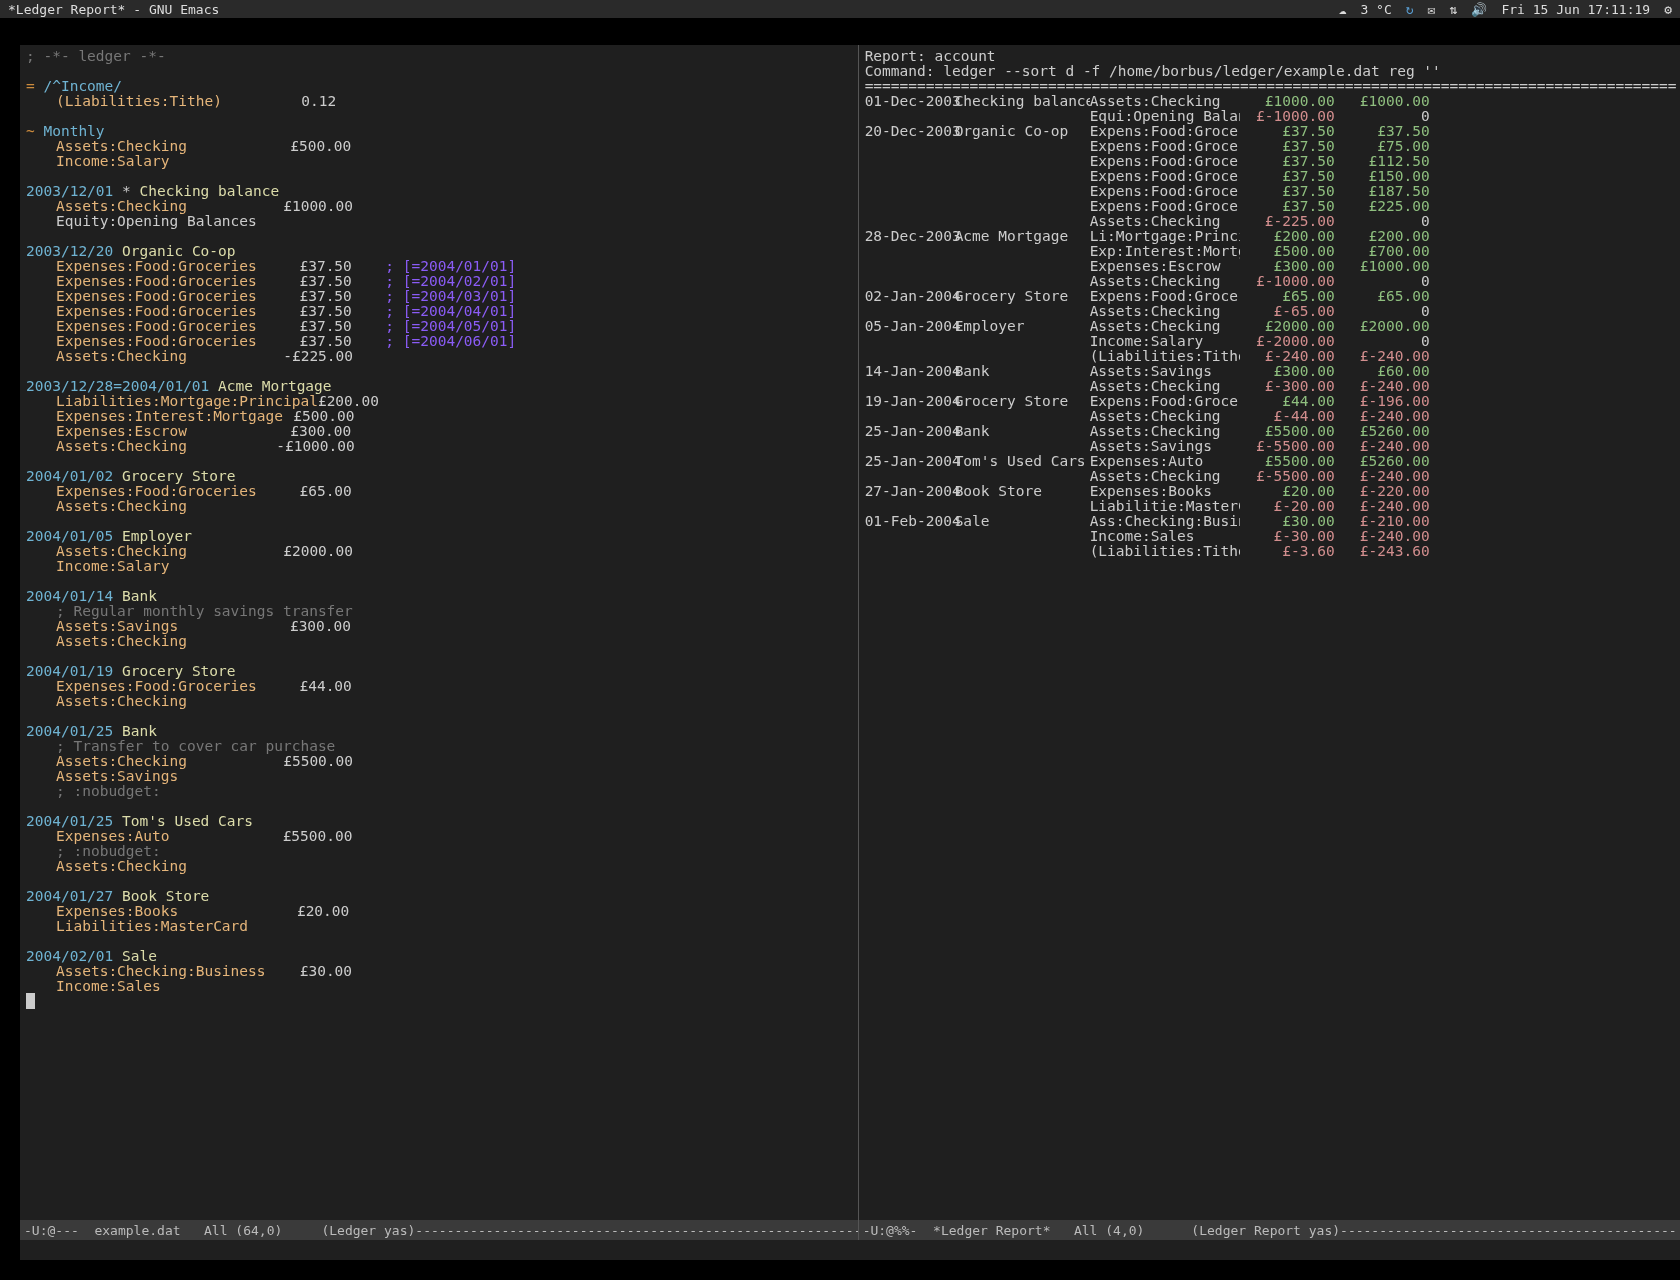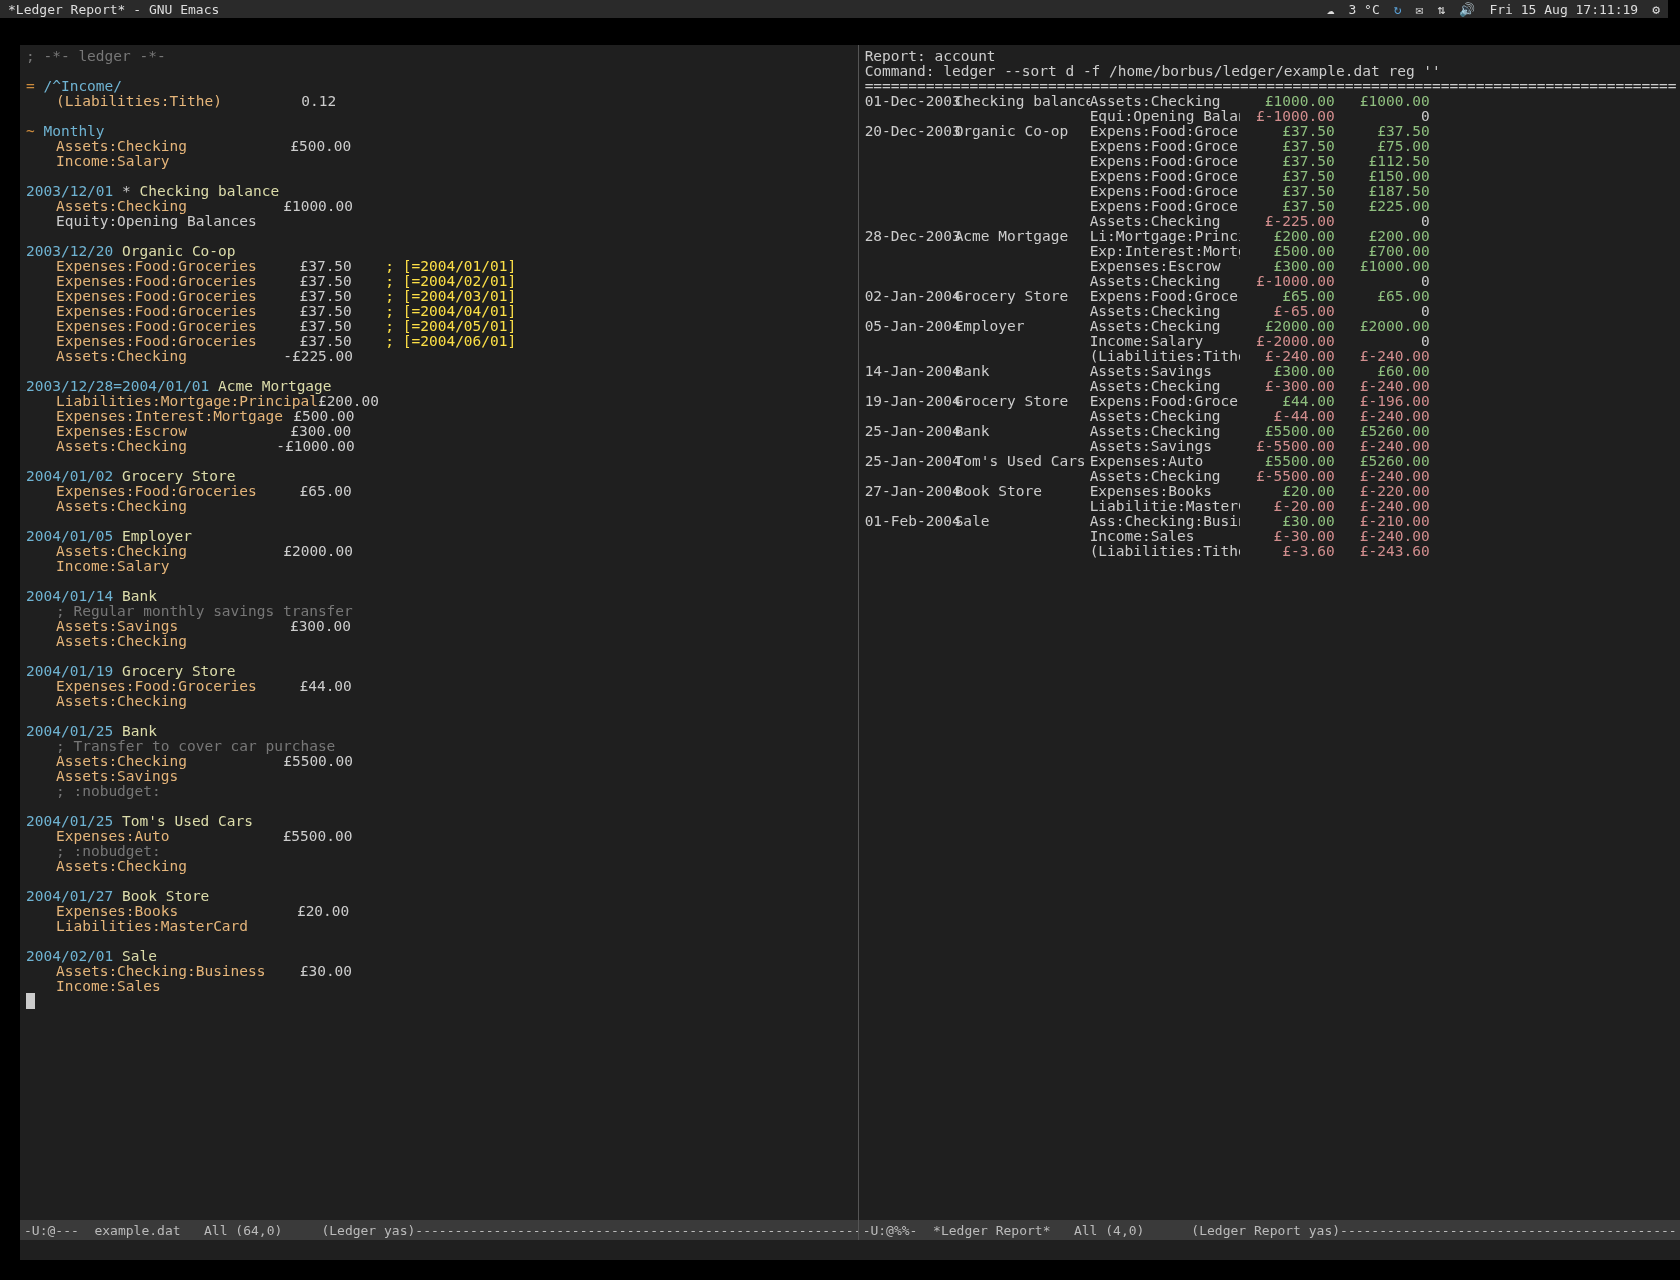--- a/index.html
+++ b/index.html
@@ -1,16 +1,16 @@
 <!DOCTYPE html>
 <html><head>
 <meta charset="utf-8">
 <style>
   html,body{margin:0;padding:0;background:#000;width:1680px;height:1280px;overflow:hidden;font-family:monospace;font-size:14.5px;}
-  .panel{background:#2a2a2a;position:absolute;top:0;left:0;right:12px;height:18px;color:#ddd;display:flex;align-items:center;padding:0 8px;font-size:13px;}
+  .panel{background:#2a2a2a;position:absolute;top:0;left:0;right:0;height:18px;color:#ddd;display:flex;align-items:center;padding:0 8px;font-size:13px;}
   .panel .title{flex:0 0 auto;}
   .panel .spacer{flex:1;}
   .panel .tray{display:flex;align-items:center;gap:14px;}
   .panel .tray span{display:inline-flex;align-items:center;}
   .workspace{position:absolute;top:25px;left:0;right:0;bottom:0;display:flex;background:#000;padding:20px;box-sizing:border-box;}
   .emacs{flex:1;background:#1f1f1f;display:flex;flex-direction:column;color:#ccc;}
   .splits{flex:1;display:flex;overflow:hidden;}
   .buf{flex:1;padding:4px 6px 8px 6px;overflow:hidden;white-space:pre;line-height:15px;}
   .buf.right{border-left:1px solid #555;}
   .modelines{display:flex;}
@@ -25,36 +25,36 @@
   .c-green{color:#8fbf7f;}
   .c-red{color:#d28e8e;}
   .row{display:flex;}
   .col-date{width:90px;flex:none;}
   .col-payee{width:135px;flex:none;overflow:hidden;}
   .col-acct{width:150px;flex:none;overflow:hidden;}
   .col-amt{width:95px;flex:none;text-align:right;}
   .col-bal{width:95px;flex:none;text-align:right;}
   .lrow{display:flex;}
   .l-ind{width:30px;flex:none;}
-  .l-note{color:#fde047;padding-left:16px;text-align:right;}
+  .l-note{color:#8b5cf6;padding-left:16px;text-align:right;}
 </style>
 </head>
 <body>
 
 <div class="panel">
   <span class="title">*Ledger Report* - GNU Emacs</span>
   <span class="spacer"></span>
   <div class="tray">
     <span>☁</span>
     <span>3 °C</span>
     <span style="color:#5a9fd4;">↻</span>
     <span>✉</span>
     <span>⇅</span>
     <span>🔊</span>
-    <span>Fri 15 Aug 17:11:19</span>
+    <span>Fri 15 Jun 17:11:19</span>
     <span>⚙</span>
   </div>
 </div>
 
 <div class="workspace">
   <div class="emacs">
     <div class="splits">
       <div class="buf" id="left-buf"><div class="c-comment">; -*- ledger -*-</div><div>&nbsp;</div><div><span class="c-key">= </span><span class="c-cyan">/^Income/</span></div><div class="lrow"><span class="l-ind"></span><span class="c-orange">(Liabilities:Tithe)</span><span style="display: inline-block; width: 79.45px;"></span><span>0.12</span></div><div>&nbsp;</div><div><span class="c-key">~ </span><span class="c-cyan">Monthly</span></div><div class="lrow"><span class="l-ind"></span><span class="c-orange">Assets:Checking</span><span style="display: inline-block; width: 103.25px;"></span><span>£500.00</span></div><div class="lrow"><span class="l-ind"></span><span class="c-orange">Income:Salary</span></div><div>&nbsp;</div><div><span class="c-cyan">2003/12/01</span><span> * </span><span class="c-yellow">Checking balance</span></div><div class="lrow"><span class="l-ind"></span><span class="c-orange">Assets:Checking</span><span style="display: inline-block; width: 96.25px;"></span><span>£1000.00</span></div><div class="lrow"><span class="l-ind"></span><span class="c-date">Equity:Opening Balances</span></div><div>&nbsp;</div><div><span class="c-cyan">2003/12/20</span><span> </span><span class="c-yellow">Organic Co-op</span></div><div class="lrow"><span class="l-ind"></span><span class="c-orange">Expenses:Food:Groceries</span><span style="display: inline-block; width: 42.65px;"></span><span>£37.50</span><span class="l-note">  ; [=2004/01/01]</span></div><div class="lrow"><span class="l-ind"></span><span class="c-orange">Expenses:Food:Groceries</span><span style="display: inline-block; width: 42.65px;"></span><span>£37.50</span><span class="l-note">  ; [=2004/02/01]</span></div><div class="lrow"><span class="l-ind"></span><span class="c-orange">Expenses:Food:Groceries</span><span style="display: inline-block; width: 42.65px;"></span><span>£37.50</span><span class="l-note">  ; [=2004/03/01]</span></div><div class="lrow"><span class="l-ind"></span><span class="c-orange">Expenses:Food:Groceries</span><span style="display: inline-block; width: 42.65px;"></span><span>£37.50</span><span class="l-note">  ; [=2004/04/01]</span></div><div class="lrow"><span class="l-ind"></span><span class="c-orange">Expenses:Food:Groceries</span><span style="display: inline-block; width: 42.65px;"></span><span>£37.50</span><span class="l-note">  ; [=2004/05/01]</span></div><div class="lrow"><span class="l-ind"></span><span class="c-orange">Expenses:Food:Groceries</span><span style="display: inline-block; width: 42.65px;"></span><span>£37.50</span><span class="l-note">  ; [=2004/06/01]</span></div><div class="lrow"><span class="l-ind"></span><span class="c-orange">Assets:Checking</span><span style="display: inline-block; width: 96.25px;"></span><span>-£225.00</span></div><div>&nbsp;</div><div><span class="c-cyan">2003/12/28=2004/01/01</span><span> </span><span class="c-yellow">Acme Mortgage</span></div><div class="lrow"><span class="l-ind"></span><span class="c-orange">Liabilities:Mortgage:Principal</span><span style="display: inline-block; width: 0px;"></span><span>£200.00</span></div><div class="lrow"><span class="l-ind"></span><span class="c-orange">Expenses:Interest:Mortgage</span><span style="display: inline-block; width: 10.3px;"></span><span>£500.00</span></div><div class="lrow"><span class="l-ind"></span><span class="c-orange">Expenses:Escrow</span><span style="display: inline-block; width: 103.25px;"></span><span>£300.00</span></div><div class="lrow"><span class="l-ind"></span><span class="c-orange">Assets:Checking</span><span style="display: inline-block; width: 89.25px;"></span><span>-£1000.00</span></div><div>&nbsp;</div><div><span class="c-cyan">2004/01/02</span><span> </span><span class="c-yellow">Grocery Store</span></div><div class="lrow"><span class="l-ind"></span><span class="c-orange">Expenses:Food:Groceries</span><span style="display: inline-block; width: 42.65px;"></span><span>£65.00</span></div><div class="lrow"><span class="l-ind"></span><span class="c-orange">Assets:Checking</span></div><div>&nbsp;</div><div><span class="c-cyan">2004/01/05</span><span> </span><span class="c-yellow">Employer</span></div><div class="lrow"><span class="l-ind"></span><span class="c-orange">Assets:Checking</span><span style="display: inline-block; width: 96.25px;"></span><span>£2000.00</span></div><div class="lrow"><span class="l-ind"></span><span class="c-orange">Income:Salary</span></div><div>&nbsp;</div><div><span class="c-cyan">2004/01/14</span><span> </span><span class="c-yellow">Bank</span></div><div class="c-comment" style="padding-left: 30px;">; Regular monthly savings transfer</div><div class="lrow"><span class="l-ind"></span><span class="c-orange">Assets:Savings</span><span style="display: inline-block; width: 111.7px;"></span><span>£300.00</span></div><div class="lrow"><span class="l-ind"></span><span class="c-orange">Assets:Checking</span></div><div>&nbsp;</div><div><span class="c-cyan">2004/01/19</span><span> </span><span class="c-yellow">Grocery Store</span></div><div class="lrow"><span class="l-ind"></span><span class="c-orange">Expenses:Food:Groceries</span><span style="display: inline-block; width: 42.65px;"></span><span>£44.00</span></div><div class="lrow"><span class="l-ind"></span><span class="c-orange">Assets:Checking</span></div><div>&nbsp;</div><div><span class="c-cyan">2004/01/25</span><span> </span><span class="c-yellow">Bank</span></div><div class="c-comment" style="padding-left: 30px;">; Transfer to cover car purchase</div><div class="lrow"><span class="l-ind"></span><span class="c-orange">Assets:Checking</span><span style="display: inline-block; width: 96.25px;"></span><span>£5500.00</span></div><div class="lrow"><span class="l-ind"></span><span class="c-orange">Assets:Savings</span></div><div class="c-comment" style="padding-left: 30px;">; :nobudget:</div><div>&nbsp;</div><div><span class="c-cyan">2004/01/25</span><span> </span><span class="c-yellow">Tom's Used Cars</span></div><div class="lrow"><span class="l-ind"></span><span class="c-orange">Expenses:Auto</span><span style="display: inline-block; width: 113.15px;"></span><span>£5500.00</span></div><div class="c-comment" style="padding-left: 30px;">; :nobudget:</div><div class="lrow"><span class="l-ind"></span><span class="c-orange">Assets:Checking</span></div><div>&nbsp;</div><div><span class="c-cyan">2004/01/27</span><span> </span><span class="c-yellow">Book Store</span></div><div class="lrow"><span class="l-ind"></span><span class="c-orange">Expenses:Books</span><span style="display: inline-block; width: 118.7px;"></span><span>£20.00</span></div><div class="lrow"><span class="l-ind"></span><span class="c-orange">Liabilities:MasterCard</span></div><div>&nbsp;</div><div><span class="c-cyan">2004/02/01</span><span> </span><span class="c-yellow">Sale</span></div><div class="lrow"><span class="l-ind"></span><span class="c-orange">Assets:Checking:Business</span><span style="display: inline-block; width: 34.2px;"></span><span>£30.00</span></div><div class="lrow"><span class="l-ind"></span><span class="c-orange">Income:Sales</span></div><div><span style="background:#ccc;color:#1f1f1f;">&nbsp;</span></div></div>
       <div class="buf right" id="right-buf"><div>Report: account</div><div>Command: ledger --sort d -f /home/borbus/ledger/example.dat reg ''</div><div style="overflow: hidden;">=============================================================================================</div><div class="row"><span class="col-date c-date">01-Dec-2003</span><span class="col-payee c-date">Checking balance</span><span class="col-acct c-date">Assets:Checking</span><span class="col-amt c-green">£1000.00</span><span class="col-bal c-green">£1000.00</span></div><div class="row"><span class="col-date c-date"></span><span class="col-payee c-date"></span><span class="col-acct c-date">Equi:Opening Balances</span><span class="col-amt c-red">£-1000.00</span><span class="col-bal c-date">0</span></div><div class="row"><span class="col-date c-date">20-Dec-2003</span><span class="col-payee c-date">Organic Co-op</span><span class="col-acct c-date">Expens:Food:Groceries</span><span class="col-amt c-green">£37.50</span><span class="col-bal c-green">£37.50</span></div><div class="row"><span class="col-date c-date"></span><span class="col-payee c-date"></span><span class="col-acct c-date">Expens:Food:Groceries</span><span class="col-amt c-green">£37.50</span><span class="col-bal c-green">£75.00</span></div><div class="row"><span class="col-date c-date"></span><span class="col-payee c-date"></span><span class="col-acct c-date">Expens:Food:Groceries</span><span class="col-amt c-green">£37.50</span><span class="col-bal c-green">£112.50</span></div><div class="row"><span class="col-date c-date"></span><span class="col-payee c-date"></span><span class="col-acct c-date">Expens:Food:Groceries</span><span class="col-amt c-green">£37.50</span><span class="col-bal c-green">£150.00</span></div><div class="row"><span class="col-date c-date"></span><span class="col-payee c-date"></span><span class="col-acct c-date">Expens:Food:Groceries</span><span class="col-amt c-green">£37.50</span><span class="col-bal c-green">£187.50</span></div><div class="row"><span class="col-date c-date"></span><span class="col-payee c-date"></span><span class="col-acct c-date">Expens:Food:Groceries</span><span class="col-amt c-green">£37.50</span><span class="col-bal c-green">£225.00</span></div><div class="row"><span class="col-date c-date"></span><span class="col-payee c-date"></span><span class="col-acct c-date">Assets:Checking</span><span class="col-amt c-red">£-225.00</span><span class="col-bal c-date">0</span></div><div class="row"><span class="col-date c-date">28-Dec-2003</span><span class="col-payee c-date">Acme Mortgage</span><span class="col-acct c-date">Li:Mortgage:Principal</span><span class="col-amt c-green">£200.00</span><span class="col-bal c-green">£200.00</span></div><div class="row"><span class="col-date c-date"></span><span class="col-payee c-date"></span><span class="col-acct c-date">Exp:Interest:Mortgage</span><span class="col-amt c-green">£500.00</span><span class="col-bal c-green">£700.00</span></div><div class="row"><span class="col-date c-date"></span><span class="col-payee c-date"></span><span class="col-acct c-date">Expenses:Escrow</span><span class="col-amt c-green">£300.00</span><span class="col-bal c-green">£1000.00</span></div><div class="row"><span class="col-date c-date"></span><span class="col-payee c-date"></span><span class="col-acct c-date">Assets:Checking</span><span class="col-amt c-red">£-1000.00</span><span class="col-bal c-date">0</span></div><div class="row"><span class="col-date c-date">02-Jan-2004</span><span class="col-payee c-date">Grocery Store</span><span class="col-acct c-date">Expens:Food:Groceries</span><span class="col-amt c-green">£65.00</span><span class="col-bal c-green">£65.00</span></div><div class="row"><span class="col-date c-date"></span><span class="col-payee c-date"></span><span class="col-acct c-date">Assets:Checking</span><span class="col-amt c-red">£-65.00</span><span class="col-bal c-date">0</span></div><div class="row"><span class="col-date c-date">05-Jan-2004</span><span class="col-payee c-date">Employer</span><span class="col-acct c-date">Assets:Checking</span><span class="col-amt c-green">£2000.00</span><span class="col-bal c-green">£2000.00</span></div><div class="row"><span class="col-date c-date"></span><span class="col-payee c-date"></span><span class="col-acct c-date">Income:Salary</span><span class="col-amt c-red">£-2000.00</span><span class="col-bal c-date">0</span></div><div class="row"><span class="col-date c-date"></span><span class="col-payee c-date"></span><span class="col-acct c-date">(Liabilities:Tithe)</span><span class="col-amt c-red">£-240.00</span><span class="col-bal c-red">£-240.00</span></div><div class="row"><span class="col-date c-date">14-Jan-2004</span><span class="col-payee c-date">Bank</span><span class="col-acct c-date">Assets:Savings</span><span class="col-amt c-green">£300.00</span><span class="col-bal c-green">£60.00</span></div><div class="row"><span class="col-date c-date"></span><span class="col-payee c-date"></span><span class="col-acct c-date">Assets:Checking</span><span class="col-amt c-red">£-300.00</span><span class="col-bal c-red">£-240.00</span></div><div class="row"><span class="col-date c-date">19-Jan-2004</span><span class="col-payee c-date">Grocery Store</span><span class="col-acct c-date">Expens:Food:Groceries</span><span class="col-amt c-green">£44.00</span><span class="col-bal c-red">£-196.00</span></div><div class="row"><span class="col-date c-date"></span><span class="col-payee c-date"></span><span class="col-acct c-date">Assets:Checking</span><span class="col-amt c-red">£-44.00</span><span class="col-bal c-red">£-240.00</span></div><div class="row"><span class="col-date c-date">25-Jan-2004</span><span class="col-payee c-date">Bank</span><span class="col-acct c-date">Assets:Checking</span><span class="col-amt c-green">£5500.00</span><span class="col-bal c-green">£5260.00</span></div><div class="row"><span class="col-date c-date"></span><span class="col-payee c-date"></span><span class="col-acct c-date">Assets:Savings</span><span class="col-amt c-red">£-5500.00</span><span class="col-bal c-red">£-240.00</span></div><div class="row"><span class="col-date c-date">25-Jan-2004</span><span class="col-payee c-date">Tom's Used Cars</span><span class="col-acct c-date">Expenses:Auto</span><span class="col-amt c-green">£5500.00</span><span class="col-bal c-green">£5260.00</span></div><div class="row"><span class="col-date c-date"></span><span class="col-payee c-date"></span><span class="col-acct c-date">Assets:Checking</span><span class="col-amt c-red">£-5500.00</span><span class="col-bal c-red">£-240.00</span></div><div class="row"><span class="col-date c-date">27-Jan-2004</span><span class="col-payee c-date">Book Store</span><span class="col-acct c-date">Expenses:Books</span><span class="col-amt c-green">£20.00</span><span class="col-bal c-red">£-220.00</span></div><div class="row"><span class="col-date c-date"></span><span class="col-payee c-date"></span><span class="col-acct c-date">Liabilitie:MasterCard</span><span class="col-amt c-red">£-20.00</span><span class="col-bal c-red">£-240.00</span></div><div class="row"><span class="col-date c-date">01-Feb-2004</span><span class="col-payee c-date">Sale</span><span class="col-acct c-date">Ass:Checking:Business</span><span class="col-amt c-green">£30.00</span><span class="col-bal c-red">£-210.00</span></div><div class="row"><span class="col-date c-date"></span><span class="col-payee c-date"></span><span class="col-acct c-date">Income:Sales</span><span class="col-amt c-red">£-30.00</span><span class="col-bal c-red">£-240.00</span></div><div class="row"><span class="col-date c-date"></span><span class="col-payee c-date"></span><span class="col-acct c-date">(Liabilities:Tithe)</span><span class="col-amt c-red">£-3.60</span><span class="col-bal c-red">£-243.60</span></div></div>
     </div>

